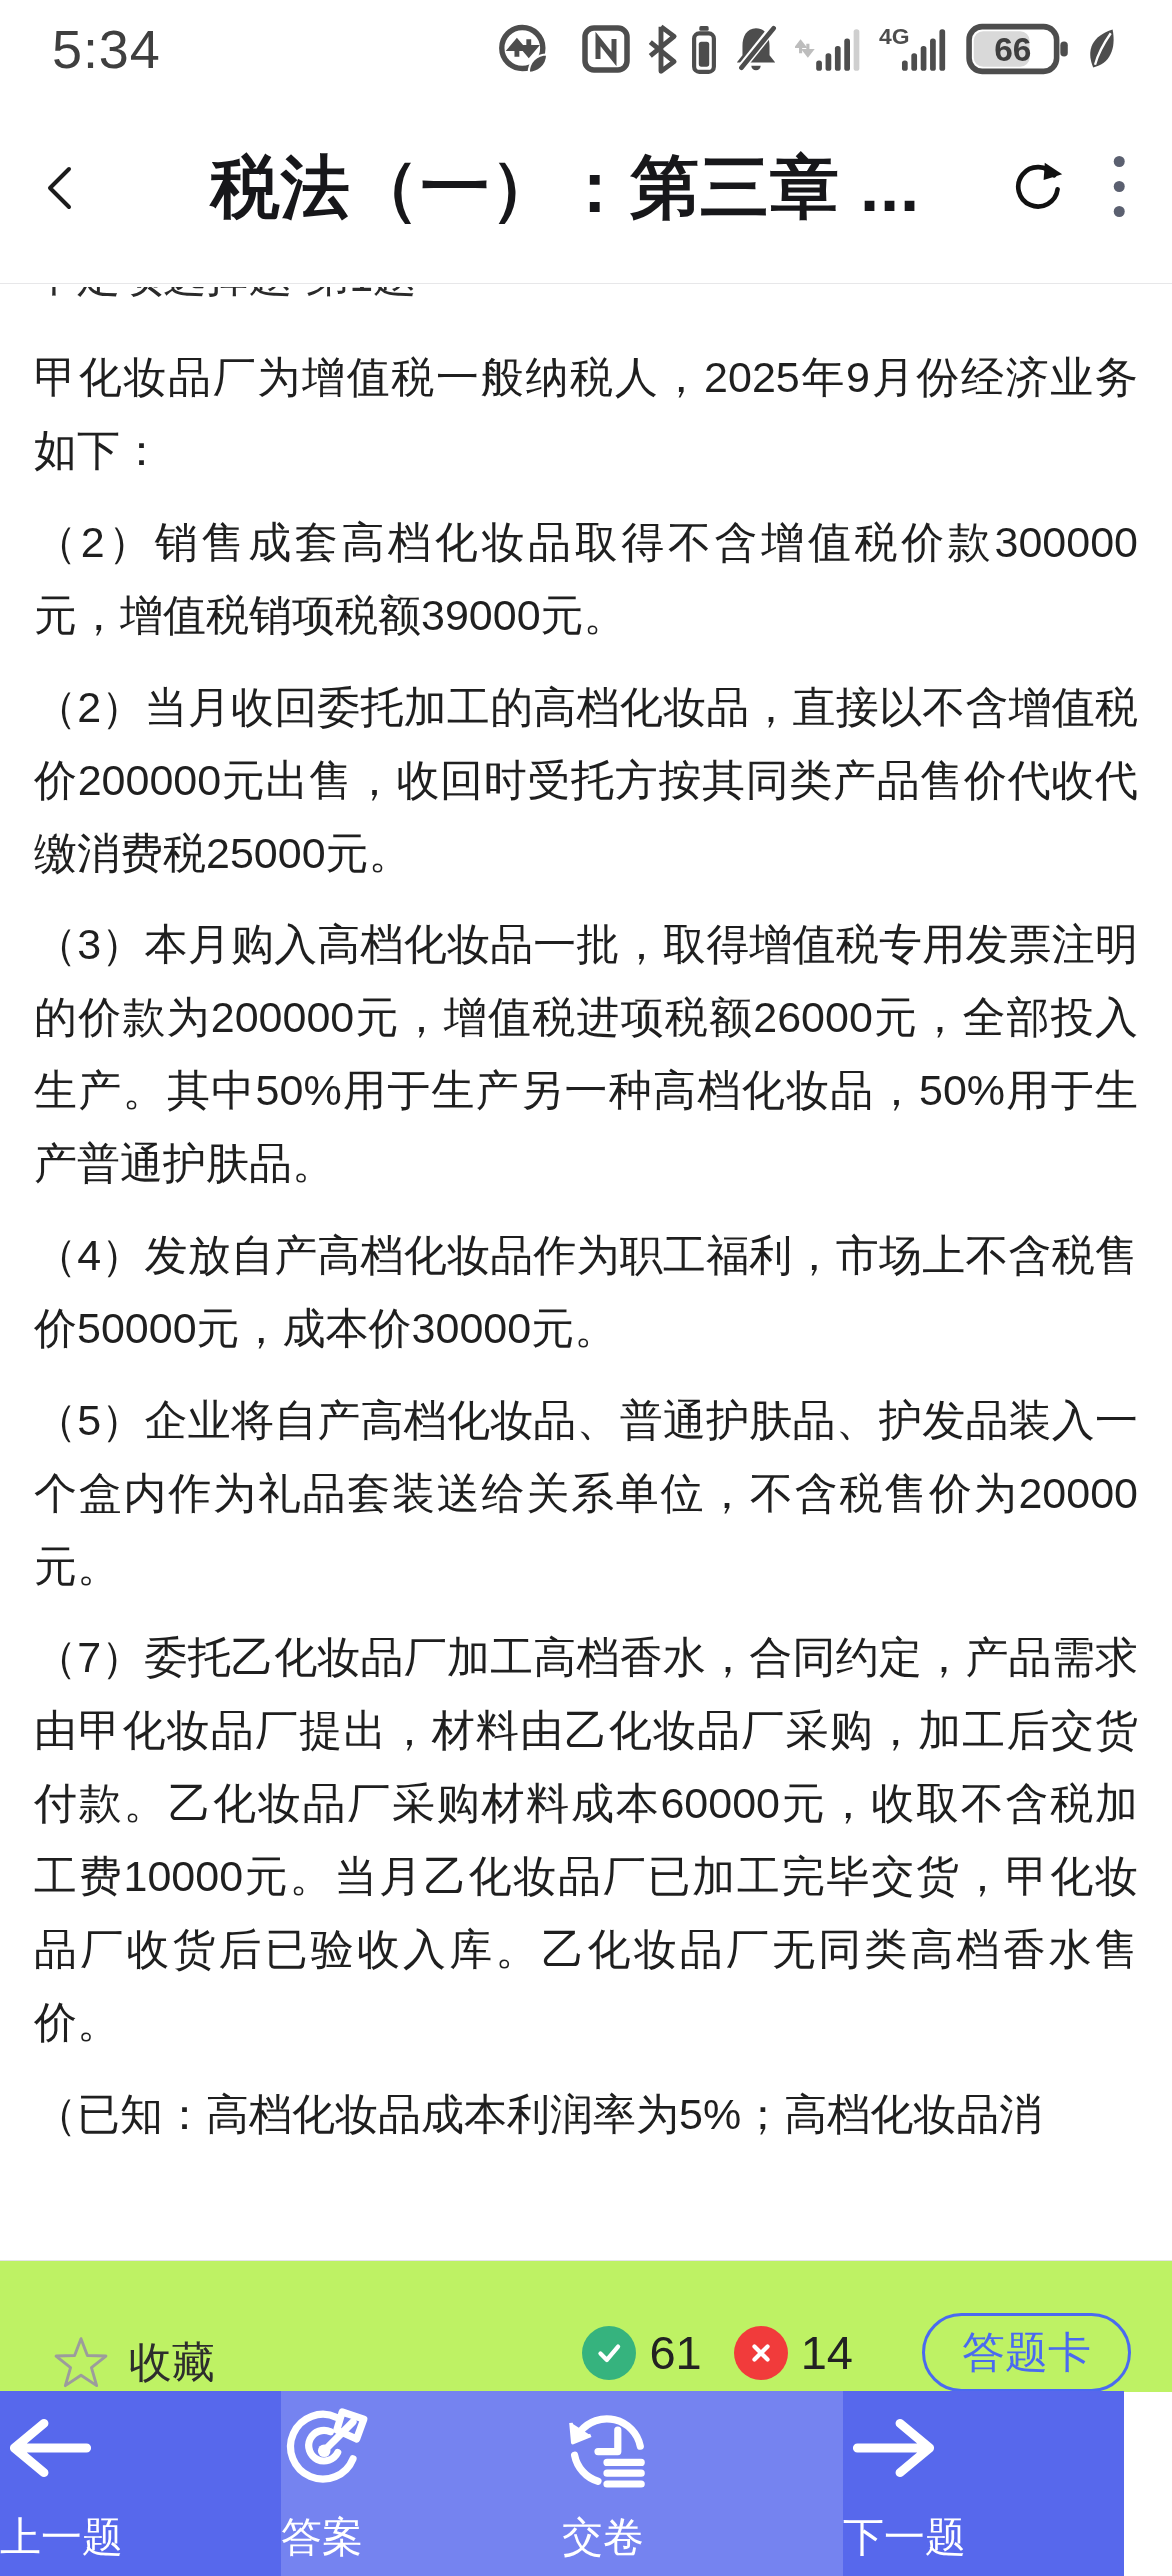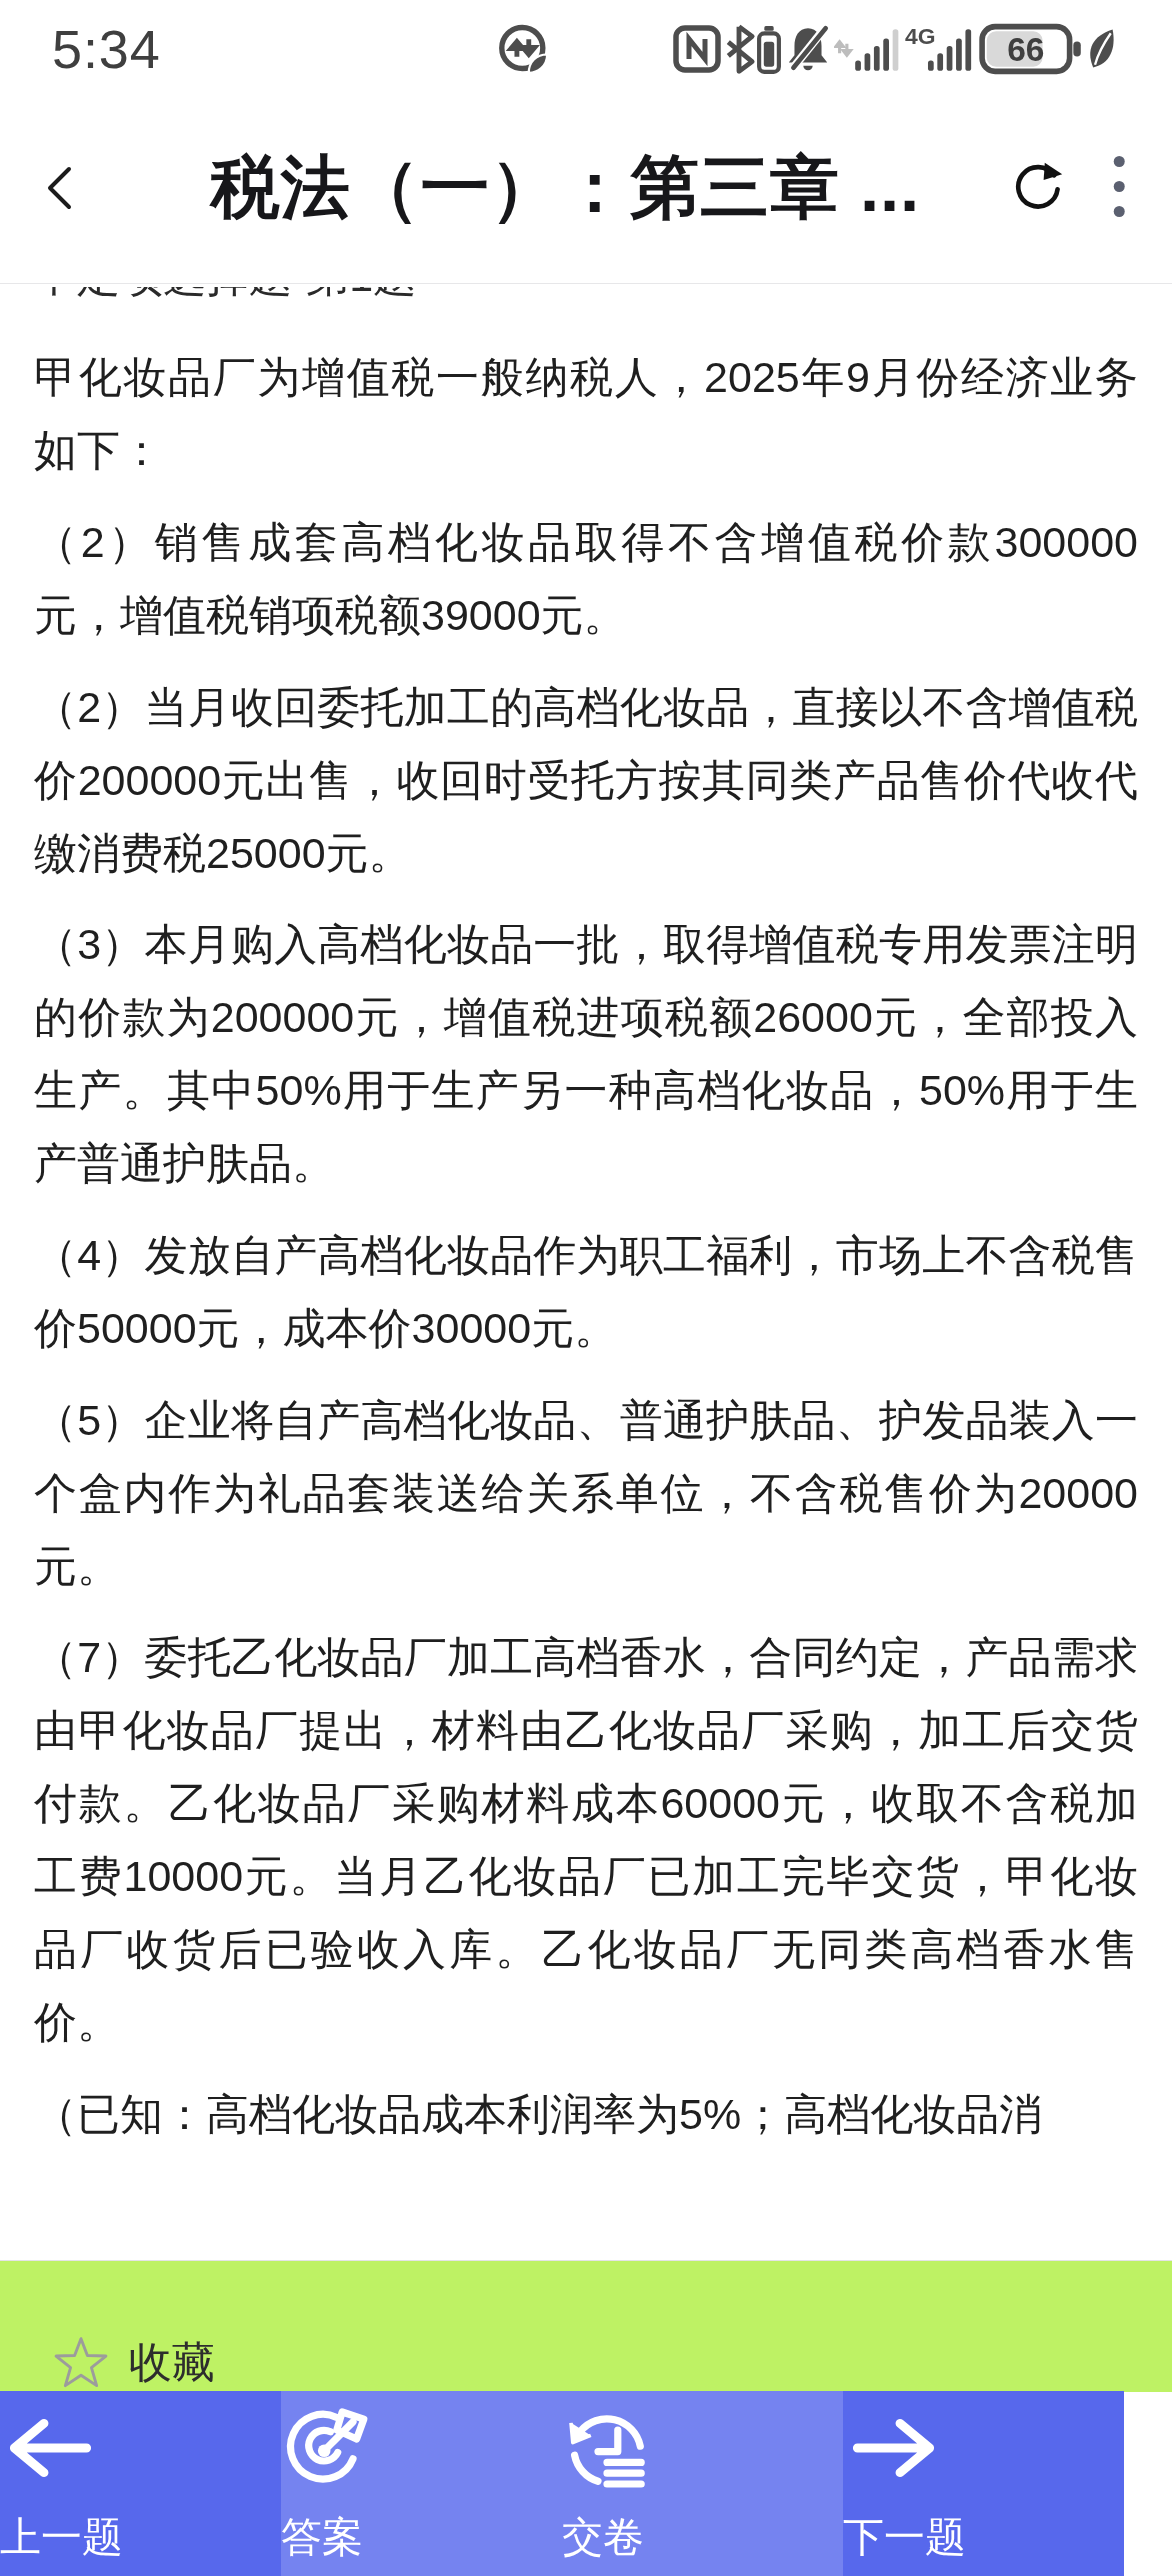--- a/index.html
+++ b/index.html
@@ -10,21 +10,21 @@
     -webkit-font-smoothing:antialiased;
   }
   
   .status-bar{
     position:absolute;top:0;left:0;right:0;height:93px;
     display:flex;align-items:center;padding:5.6px 52px 0;box-sizing:border-box;
     color:#424242;
   }
   .status-time{font-size:54px;font-weight:500;letter-spacing:0.9px;color:#3f3f3f;}
   .status-center{position:absolute;left:495px;top:20.5px;}
-  .status-right{margin-left:auto;display:flex;align-items:center;}
+  .status-right{margin-left:auto;display:flex;align-items:center;gap:13px;}
   .sicon{display:block;}
   
   .app-header{
     position:absolute;top:93px;left:0;right:0;height:191px;
     display:flex;align-items:center;padding:0 37px;box-sizing:border-box;
     background:#fff;border-bottom:1.9px solid #e7e7e9;
   }
   .back-button{width:84px;display:flex;align-items:center;}
   .page-title{
     flex:1;text-align:center;font-size:69px;font-weight:700;color:#17171a;
@@ -195,20 +195,39 @@
   </div>
 
   <div class="toolbar">
     <span class="favorite-button">
       <svg width="58" height="58" viewBox="0 0 100 100">
         <path d="M50 8 L61 37 L93 38 L68 58 L77 89 L50 71 L23 89 L32 58 L7 38 L39 37 Z" fill="none" stroke="#9c9c9c" stroke-width="5" stroke-linejoin="round"></path>
       </svg>
       <span class="favorite-label">收藏</span>
     </span>
 
+    <span class="score-group">
+      <span class="count-badge">
+        <span class="badge-circle green">
+          <svg width="32" height="32" viewBox="0 0 60 60">
+            <path d="M14 31 L26 43 L47 18" fill="none" stroke="#ffffff" stroke-width="8" stroke-linecap="round" stroke-linejoin="round"></path>
+          </svg>
+        </span>
+        <span class="count-num">61</span>
+      </span>
+      <span class="count-badge">
+        <span class="badge-circle red">
+          <svg width="28" height="28" viewBox="0 0 60 60">
+            <path d="M16 16 L44 44 M44 16 L16 44" fill="none" stroke="#ffffff" stroke-width="9" stroke-linecap="round"></path>
+          </svg>
+        </span>
+        <span class="count-num">14</span>
+      </span>
+      <span class="answer-card-button">答题卡</span>
+    </span>
   </div>
 
   <div class="bottom-nav">
     <div class="nav-item dark">
       <span class="iconbox">
         <svg width="101" height="82" viewBox="0 0 120 100">
           <path d="M104 50 H22 M52 20 L16 50 L52 80" fill="none" stroke="#ffffff" stroke-width="11" stroke-linecap="round" stroke-linejoin="round"></path>
         </svg>
       </span>
       <span class="nav-label">上一题</span>

